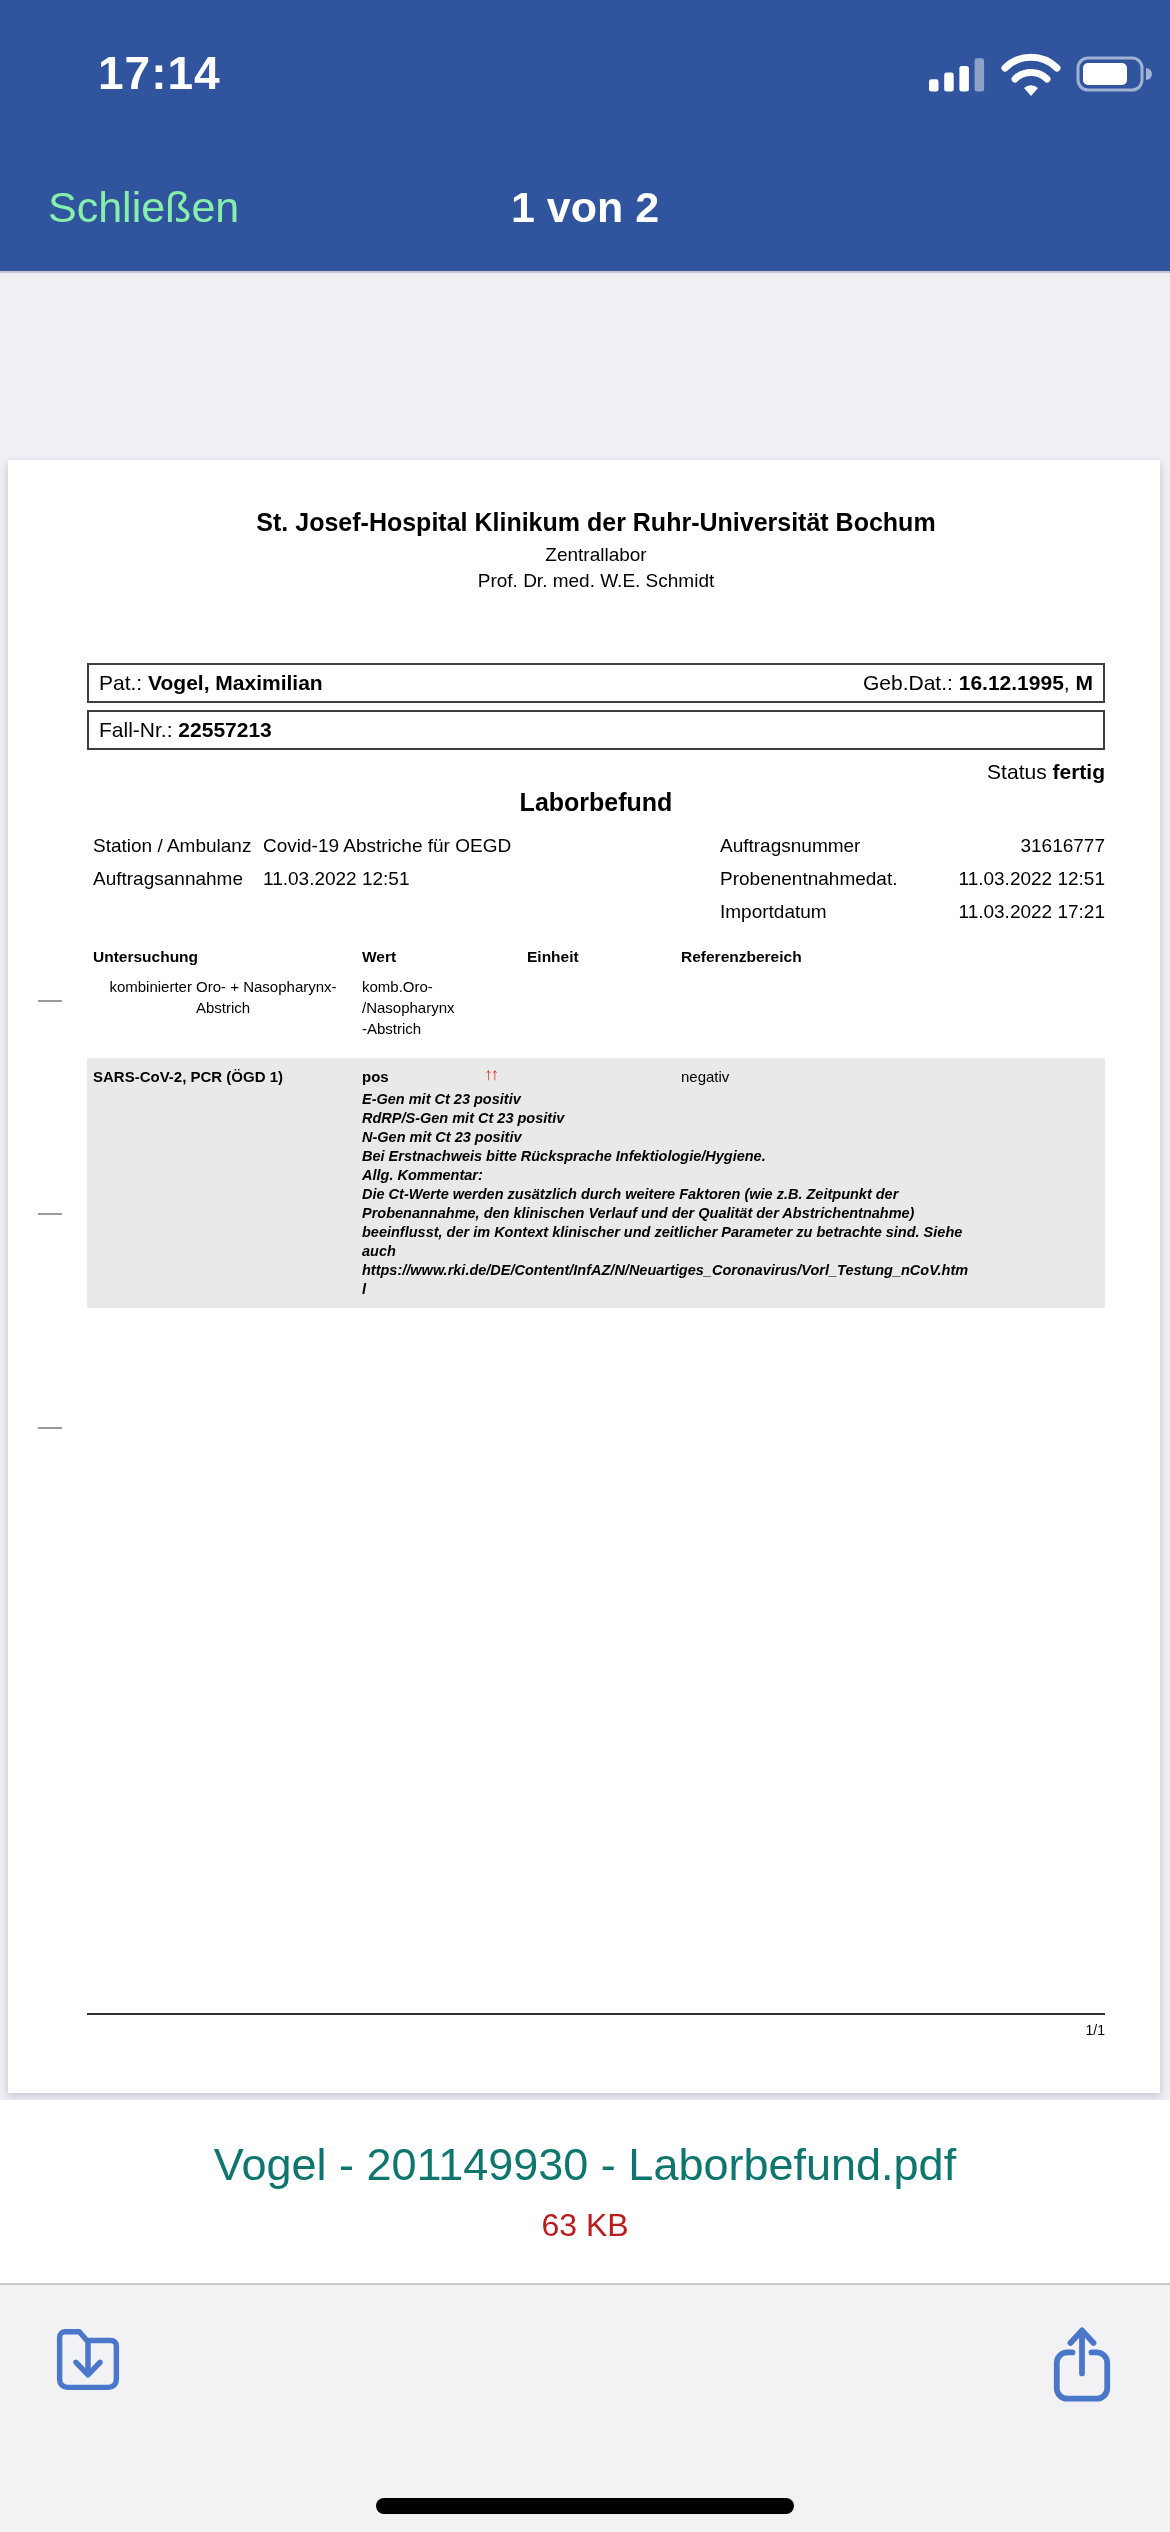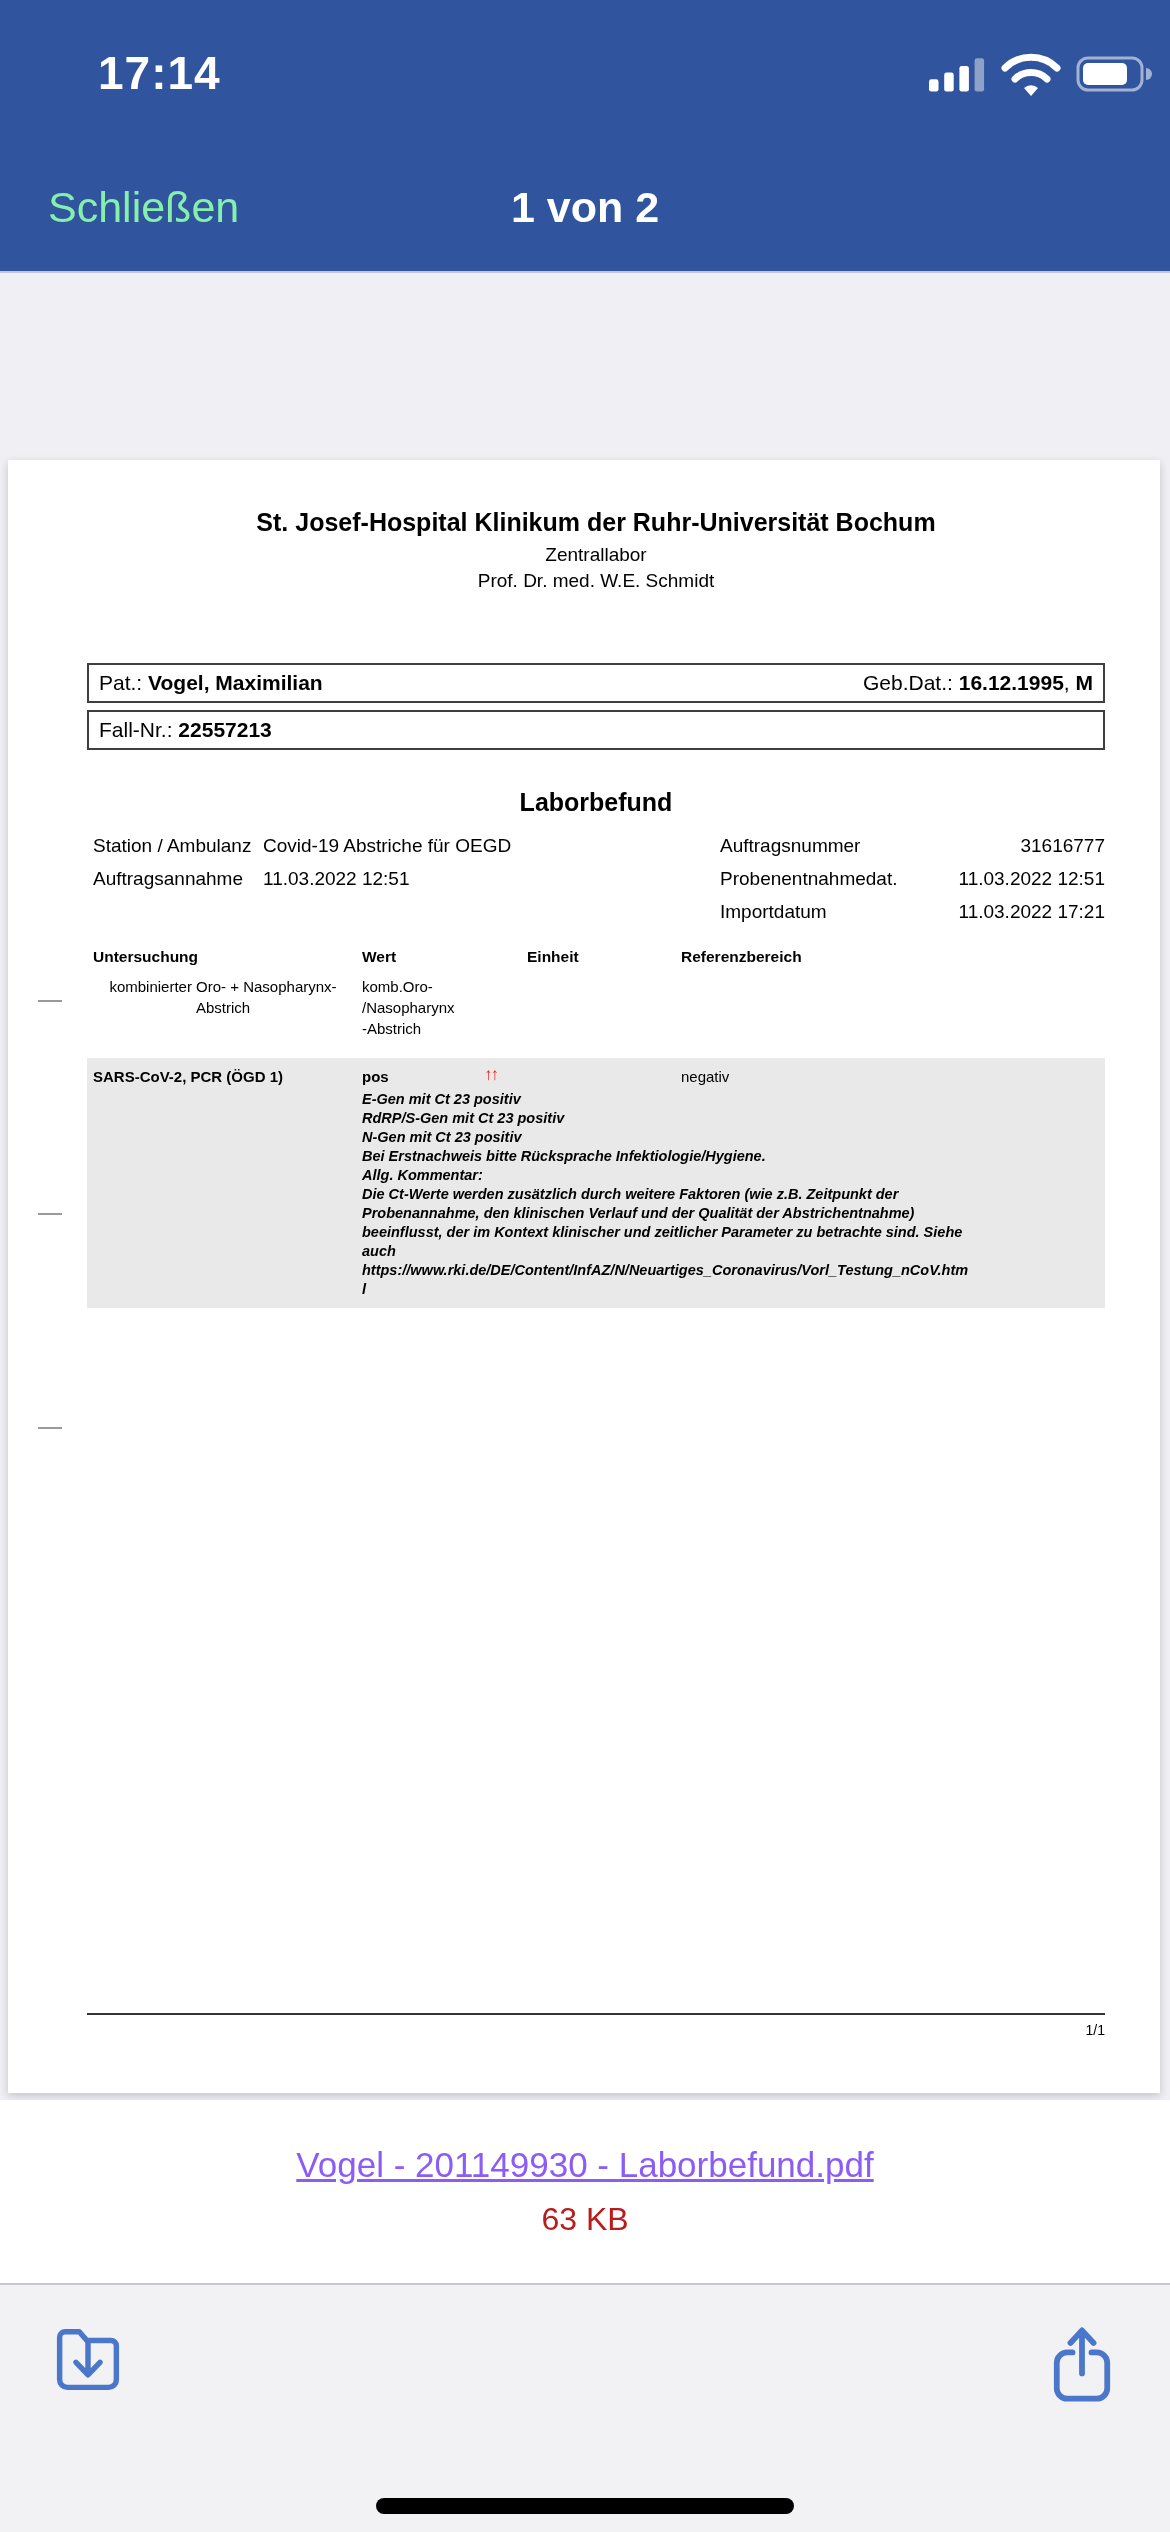--- a/index.html
+++ b/index.html
@@ -66,21 +66,21 @@
 
   .foldmark{position:absolute;left:30px;width:24px;height:2px;background:#9a9a9a;}
   .fm1{top:540px;} .fm2{top:753px;} .fm3{top:967px;}
 
   .doc-footer-line{position:absolute;top:1553px;left:79px;width:1018px;border-top:2px solid #333;}
   .doc-page-num{position:absolute;top:1562px;left:79px;width:1018px;text-align:right;font-size:14px;}
 
   
   .file-info{position:absolute;top:2100px;left:0;width:100%;height:183px;background:#fff;
     display:flex;flex-direction:column;align-items:center;justify-content:center;gap:16px;}
-  .file-name{font-size:35px;color:#8b5cf6;text-decoration:underline;}
+  .file-name{font-size:45px;color:#0f766e;}
   .file-size{font-size:32px;color:#b91c1c;}
 
   
   .toolbar{position:absolute;top:2283px;left:0;width:100%;height:249px;background:#f2f2f4;
     border-top:2px solid #c9c9cd;box-sizing:border-box;}
   .tool-btn{position:absolute;top:38px;width:76px;height:84px;display:flex;
     align-items:flex-start;justify-content:center;}
   .tool-download{left:50px;}
   .tool-share{right:50px;}
   .home-indicator{position:absolute;bottom:18px;left:50%;transform:translateX(-50%);
@@ -130,20 +130,23 @@
 
       <div class="pbox b1">
         <span><span>Pat.:</span> <span class="bold">Vogel, Maximilian</span></span>
         <span><span>Geb.Dat.:</span> <span class="bold">16.12.1995</span><span>,</span> <span class="bold">M</span></span>
       </div>
 
       <div class="pbox b2">
         <span><span>Fall-Nr.:</span> <span class="bold">22557213</span></span>
       </div>
 
+      <div class="status-line">
+        <span>Status</span> <span class="bold">fertig</span>
+      </div>
 
       <div class="doc-title">Laborbefund</div>
 
       <div class="details">
         <div class="drow">
           <span class="d-l1">Station / Ambulanz</span>
           <span class="d-l2">Covid-19 Abstriche für OEGD</span>
           <span class="d-r1">Auftragsnummer</span>
           <span class="d-r2">31616777</span>
         </div>

